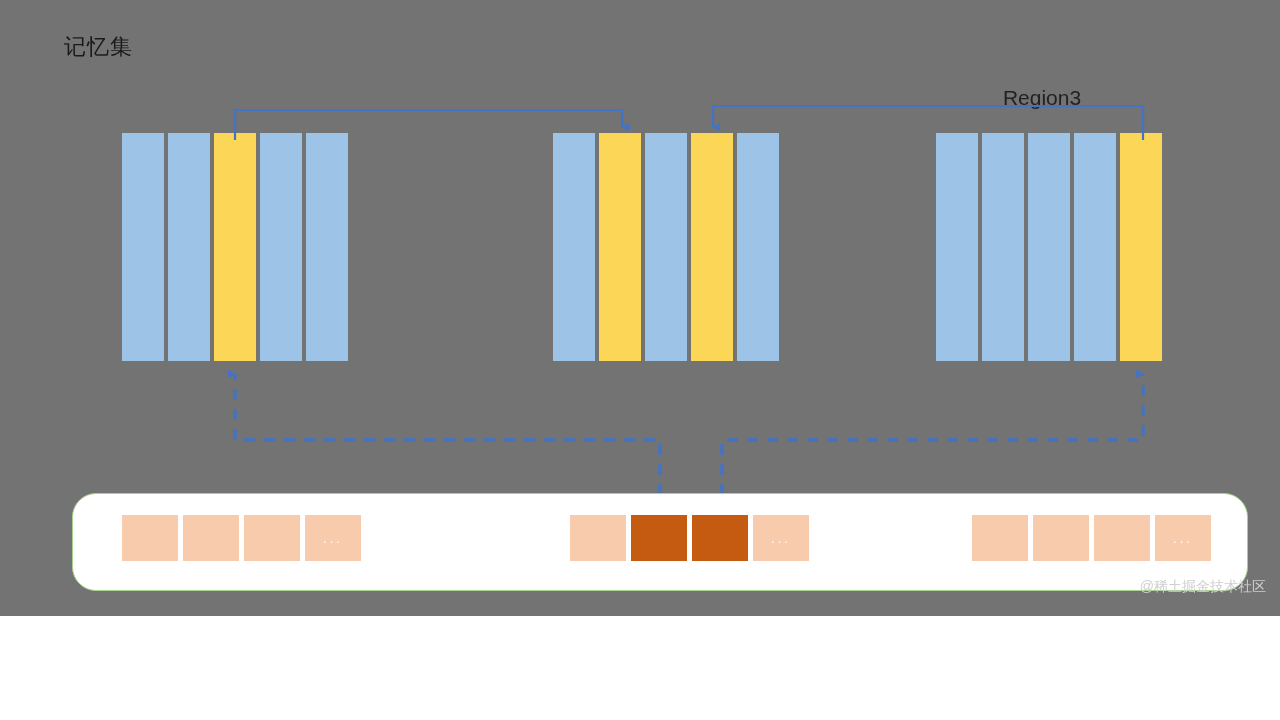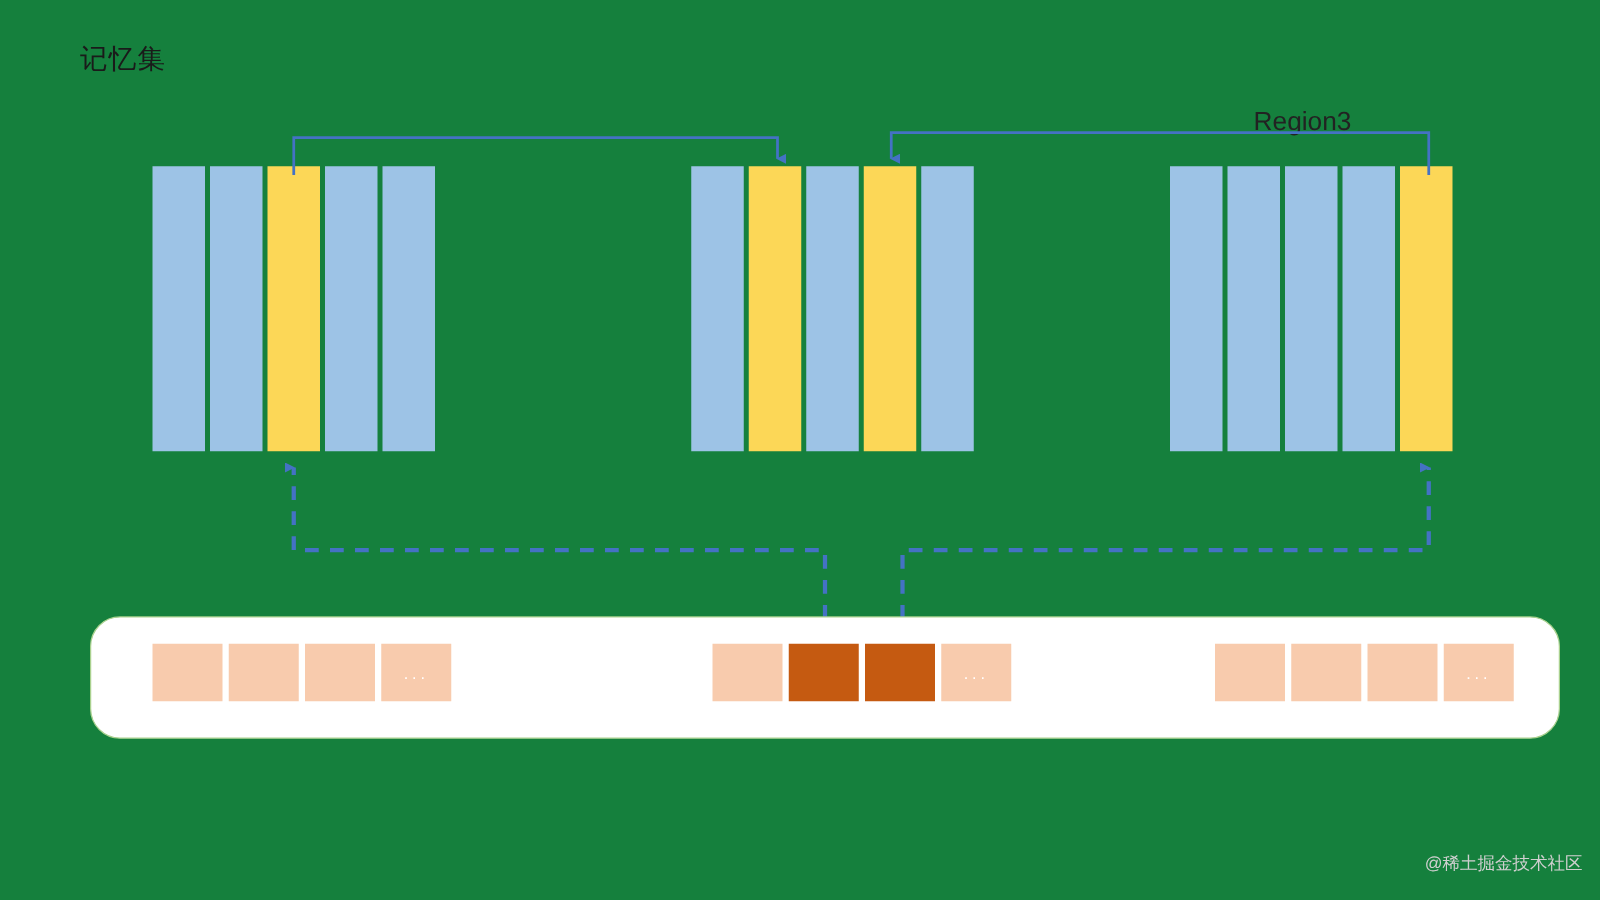--- a/index.html
+++ b/index.html
@@ -6,22 +6,22 @@
     margin: 0;
     padding: 0;
     background: #ffffff;
   }
   body {
     font-family: "Liberation Sans", sans-serif;
   }
   #canvas {
     position: relative;
     width: 1280px;
-    height: 720px;
-    background: #15803d;
+    height: 616px;
+    background: #737373;
     overflow: hidden;
   }
 
   
   #title {
     position: absolute;
     left: 64px;
     top: 32px;
     font-size: 22px;
     color: #1a1a1a;

